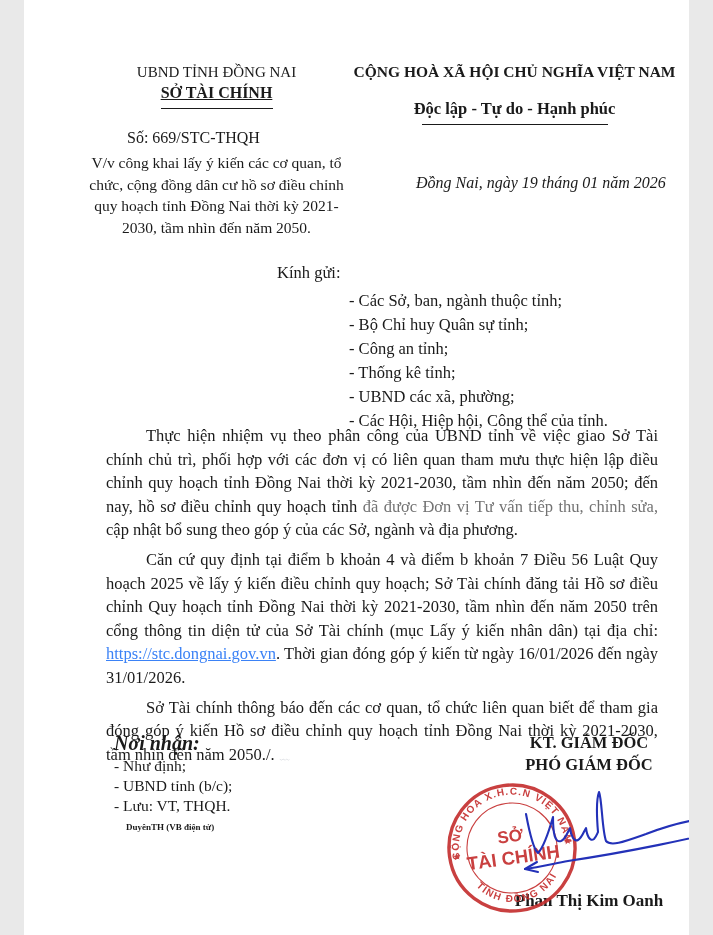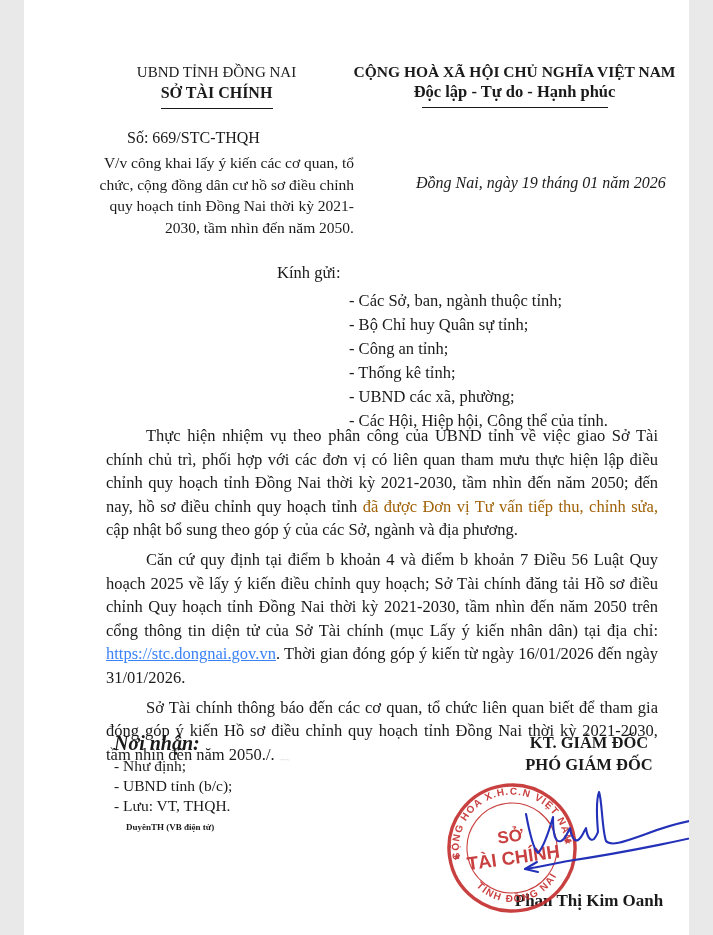--- a/index.html
+++ b/index.html
@@ -5,38 +5,38 @@
   html,body{margin:0;padding:0;background:#e9e9e9;}
   .page{
     position:relative;width:665px;height:935px;background:#ffffff;
     margin:0 auto;overflow:hidden;
     font-family:"Liberation Serif","DejaVu Serif",serif;
     color:#1a1a1a;
   }
   
   .hdr-left{position:absolute;left:55px;top:62px;width:275px;text-align:center;line-height:20px;}
   .hdr-left .org-parent{font-size:15px;}
-  .hdr-left .org-name{font-size:16px;font-weight:bold;margin-top:1px;}
+  .hdr-left .org-name{font-size:16px;font-weight:bold;margin-top:1px;text-decoration:underline;}
   .hdr-left .rule{width:112px;border-bottom:1.6px solid #1a1a1a;margin:5px auto 0;}
   .hdr-right{position:absolute;left:318px;top:62px;width:345px;text-align:center;line-height:20px;}
   .hdr-right .nat1{font-size:15.5px;font-weight:bold;}
-  .hdr-right .nat2{font-size:16.5px;font-weight:bold;margin-top:0;}
+  .hdr-right .nat2{font-size:16.5px;font-weight:bold;margin-top:17px;}
   .hdr-right .rule{width:186px;border-bottom:1.6px solid #1a1a1a;margin:5px auto 0;}
   .doc-number{position:absolute;left:103px;top:129px;font-size:16px;}
   .place-date{position:absolute;left:392px;top:130px;font-size:16px;font-style:italic;margin-top:44px;}
-  .subject{position:absolute;left:55px;top:152px;width:275px;text-align:right;
+  .subject{position:absolute;left:55px;top:152px;width:275px;text-align:center;
            font-size:15.5px;line-height:21.5px;}
   
   .kinh-gui{position:absolute;left:253px;top:263px;font-size:16.5px;}
   .recipients{position:absolute;left:325px;top:289px;font-size:16.5px;line-height:24px;}
   
   .body-text{position:absolute;left:82px;top:424px;width:552px;
              font-size:16.5px;line-height:23.6px;text-align:justify;}
   .body-text p{margin:0 0 6px 0;text-indent:40px;}
-  .light-ink{color:#a16207;}
+  .light-ink{color:#737373;}
   a.doc-link{color:#3b82f6;text-decoration:underline;}
   .scan-artifact{color:#c3c7ce;font-size:11px;margin-left:5px;letter-spacing:-1px;}
   
   .noi-nhan{position:absolute;left:90px;top:733px;font-size:15px;line-height:20px;}
   .noi-nhan .nn-label{font-size:20px;font-weight:bold;font-style:italic;margin-bottom:3px;}
   .noi-nhan .nn-item{font-size:15.5px;}
   .clerk-note{font-size:9px;font-weight:bold;margin-left:12px;margin-top:1px;font-family:"Liberation Serif",serif;}
   .sign-block{position:absolute;left:452px;top:732px;width:226px;text-align:center;
               font-size:16.5px;font-weight:bold;line-height:22px;}
   .signer-name{position:absolute;left:440px;top:891px;width:250px;text-align:center;

